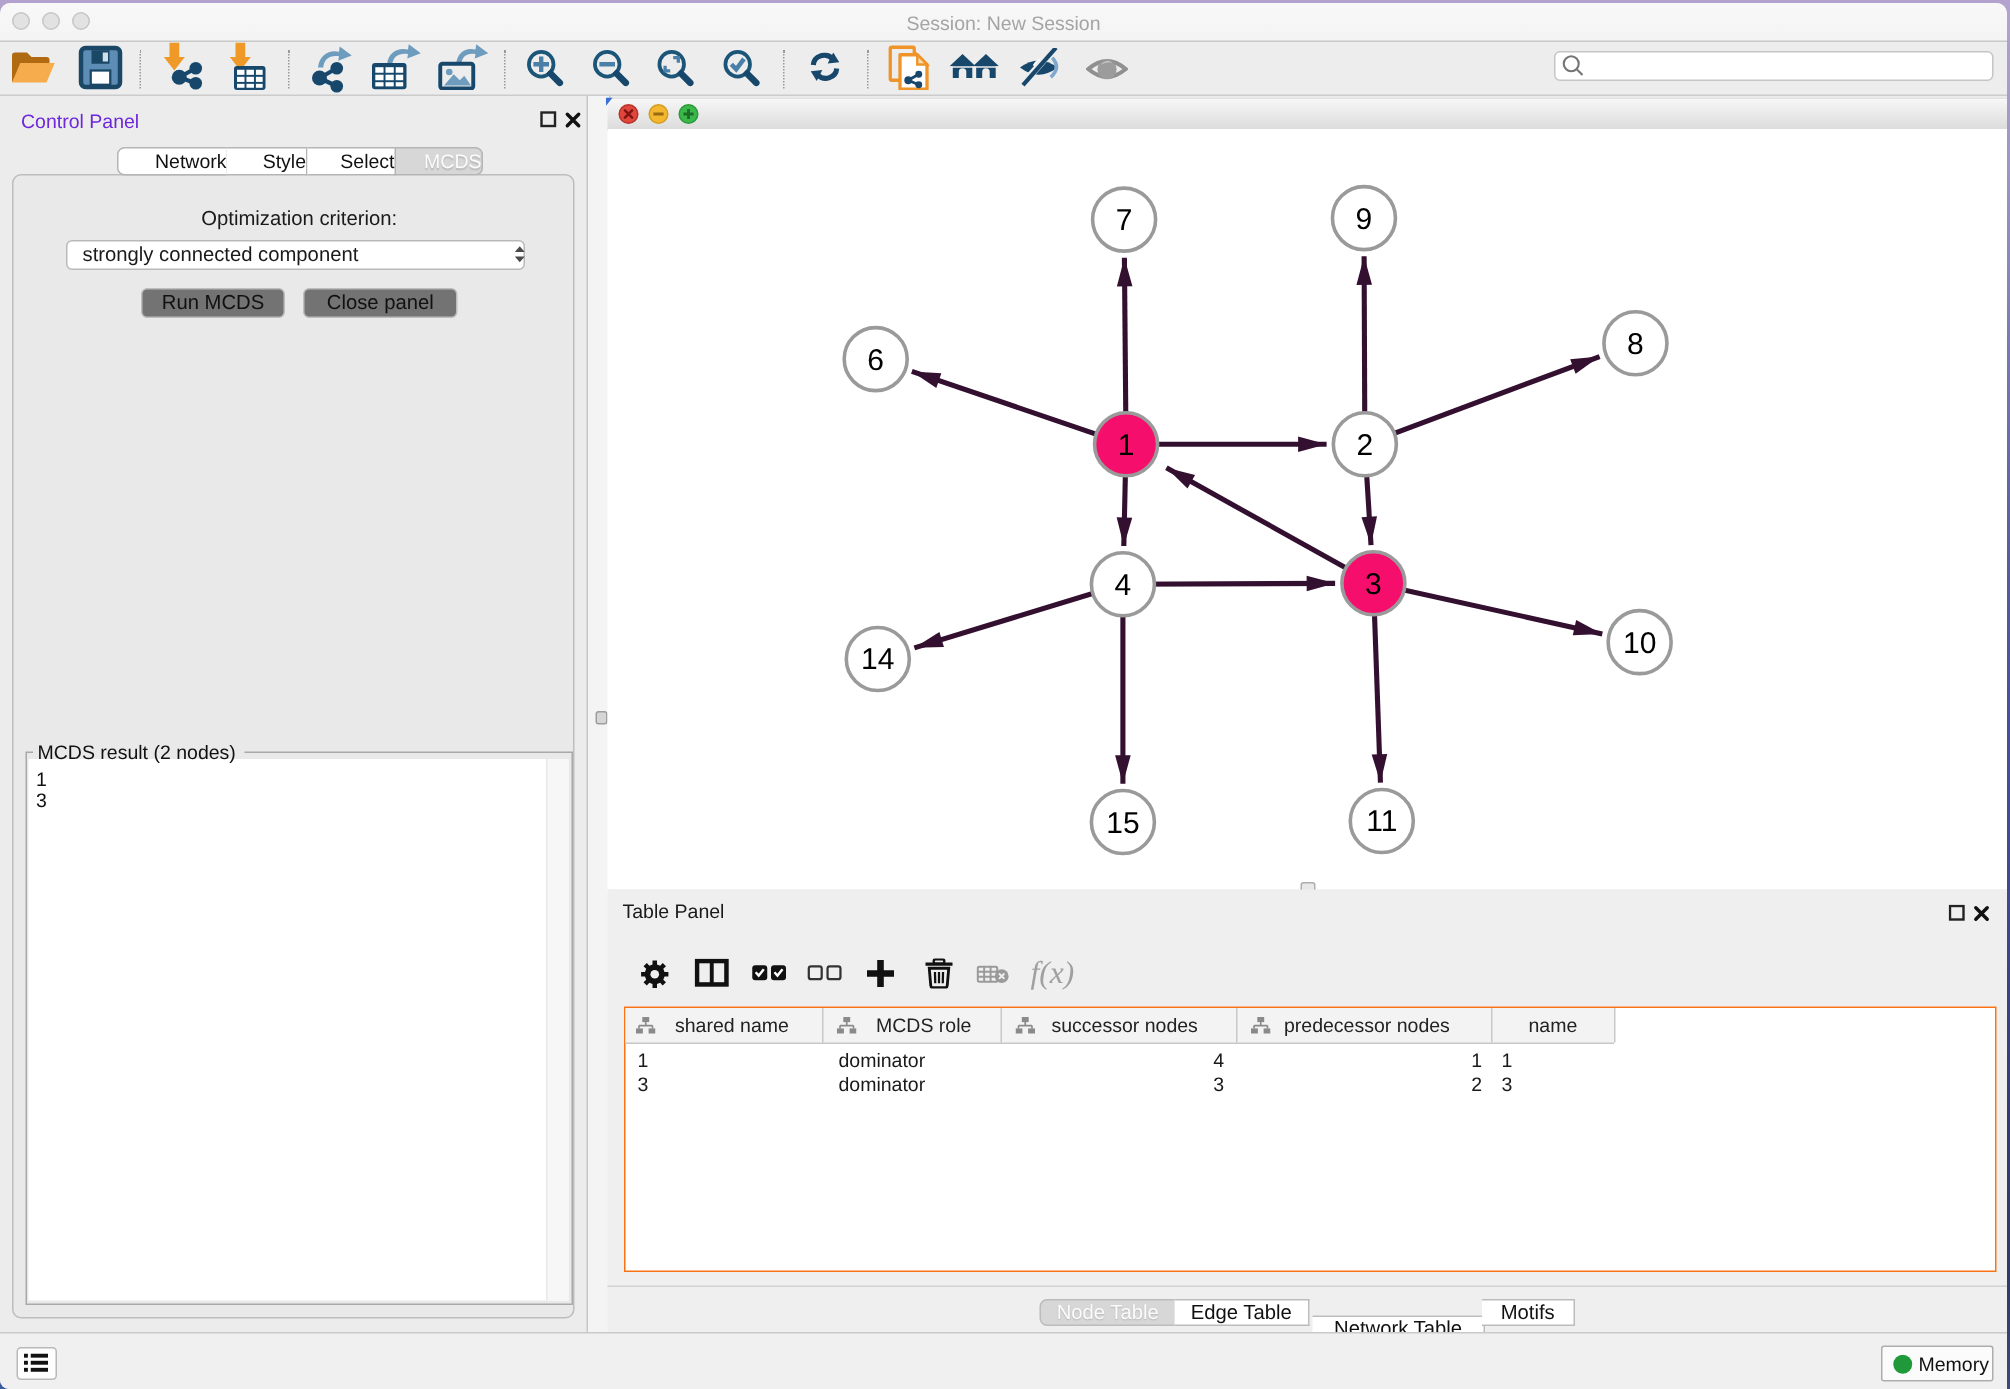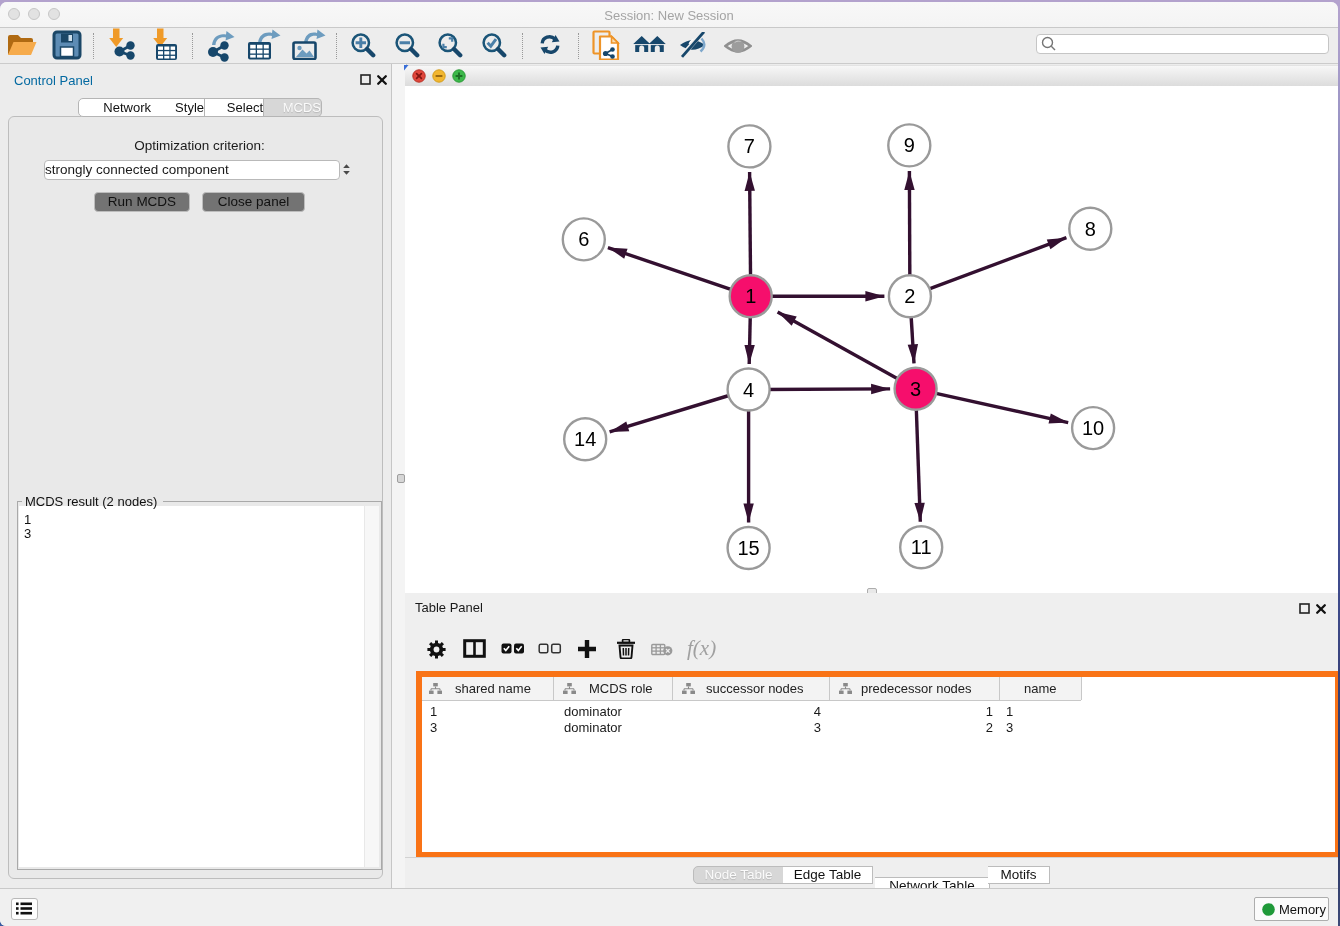--- a/index.html
+++ b/index.html
@@ -19,32 +19,32 @@
   .tl{width:10px;height:10px;border-radius:50%;background:#e2e2e2;border:1px solid #c6c6c6;top:7.5px;}
   #wtitle{left:0;top:8px;width:1338px;text-align:center;font-size:13px;color:#a4a4a4;}
 
   
   #toolbar{left:0;top:28px;width:1338px;height:35px;background:#ededed;border-bottom:1px solid #cbcbcb;}
   .tsep{top:33px;height:26px;width:0;border-left:1px dotted #999;}
   #search{left:1036px;top:34px;width:291px;height:18px;background:#fff;border:1px solid #c5c5c5;border-radius:4px;}
 
   
   #cpanel{left:0;top:64px;width:391px;height:824px;background:#ececec;}
-  #cp-title{left:14px;top:73px;font-size:13px;color:#0369a1;}
+  #cp-title{left:14px;top:73px;font-size:13px;color:#6d28d9;}
   #cp-content{left:8px;top:116px;width:373px;height:761px;background:#e9e9e9;
      border:1px solid #bdbdbd;border-radius:6px;}
   .tab{position:absolute;top:98px;height:17px;line-height:17px;text-align:right;
      font-size:13px;color:#111;background:#fff;border:1px solid #b5b5b5;border-left:none;}
   #tab1{left:78px;width:72px;border-left:1px solid #b5b5b5;border-radius:5px 0 0 5px;}
   #tab2{left:151px;width:53px;}
   #tab3{left:205px;width:58px;}
   #tab4{left:264px;width:57px;border-radius:0 5px 5px 0;background:#d7d7d7;color:#fbfbfb;text-shadow:0 1px 1px #b5b5b5;}
   #optlabel{left:44px;top:138px;width:311px;text-align:center;font-size:13.5px;color:#1a1a1a;}
   #combo{left:44px;top:160px;width:294px;height:18px;background:#fff;border:1px solid #b9b9b9;border-radius:4px;
-     font-size:13.5px;color:#1a1a1a;line-height:18px;padding-left:0;}
+     font-size:13.5px;color:#1a1a1a;line-height:18px;padding-left:10px;}
   .btn{position:absolute;top:192px;height:18px;line-height:18px;background:#737373;border:1px solid #bdbdbd;
      border-radius:4px;font-size:13.5px;color:#111;text-align:center;}
   #btn1{left:94px;width:94px;}
   #btn2{left:202px;width:101px;}
   #fieldset{left:17px;top:501px;width:363px;height:367px;border:1px solid #a9a9a9;}
   #fslegend{left:25px;top:494px;font-size:13px;color:#111;}
   #fsmask{left:22px;top:497px;width:141px;height:8px;background:#e9e9e9;}
   #fswhite{left:19px;top:506px;width:360px;height:361px;background:#fff;}
   #fsscroll{left:364px;top:506px;width:14px;height:361px;background:#f7f7f7;border-left:1px solid #e8e8e8;}
   #fstext{left:24px;top:513px;font-size:13px;color:#111;line-height:14px;}
@@ -57,21 +57,21 @@
   
   #nettitle{left:405px;top:65px;width:933px;height:20px;
      background:linear-gradient(#f7f7f7,#dcdcdc);border-top:1px solid #e3e3e3;border-bottom:1px solid #a9a9a9;}
   #nettext{left:405px;top:70px;width:933px;text-align:center;font-size:13px;font-weight:700;letter-spacing:0.4px;color:#2a2a2a;}
   #canvas{left:405px;top:86px;width:933px;height:507px;background:#fff;}
   #hgrip{left:867px;top:588px;width:8px;height:5px;background:#e8e8e8;border:1px solid #adadad;border-radius:2px;}
 
   
   #tpanel{left:405px;top:593px;width:933px;height:295px;background:#efefef;}
   #tp-title{left:415px;top:600px;font-size:13px;color:#1a1a1a;}
-  #ttable{left:416px;top:671px;width:913px;height:175px;background:#fff;border:6px solid #f97316;}
+  #ttable{left:416px;top:671px;width:913px;height:175px;background:#fff;border:1px solid #f97316;}
   #thead{position:absolute;left:0;top:0;width:659px;height:23px;background:#f3f3f3;border-bottom:1px solid #c8c8c8;}
   .hsep{position:absolute;top:0;height:23px;width:0;border-left:1px solid #c8c8c8;}
   .hlabel{position:absolute;top:4px;font-size:13px;color:#222;}
   .cell{position:absolute;font-size:13px;color:#1a1a1a;}
   #tpline{left:405px;top:857px;width:933px;height:1px;background:#d2d2d2;}
   .btab{position:absolute;top:866px;height:16px;line-height:16px;text-align:center;
      font-size:13.5px;color:#111;background:#fff;border:1px solid #bcbcbc;border-left:none;}
   #btab1{left:693px;width:89px;border-left:1px solid #bcbcbc;border-radius:5px 0 0 5px;background:#d7d7d7;color:#fbfbfb;text-shadow:0 1px 1px #b5b5b5;}
   #btab2{left:783px;width:89px;}
   #btab3{left:875px;width:114px;margin-top:11px;}

